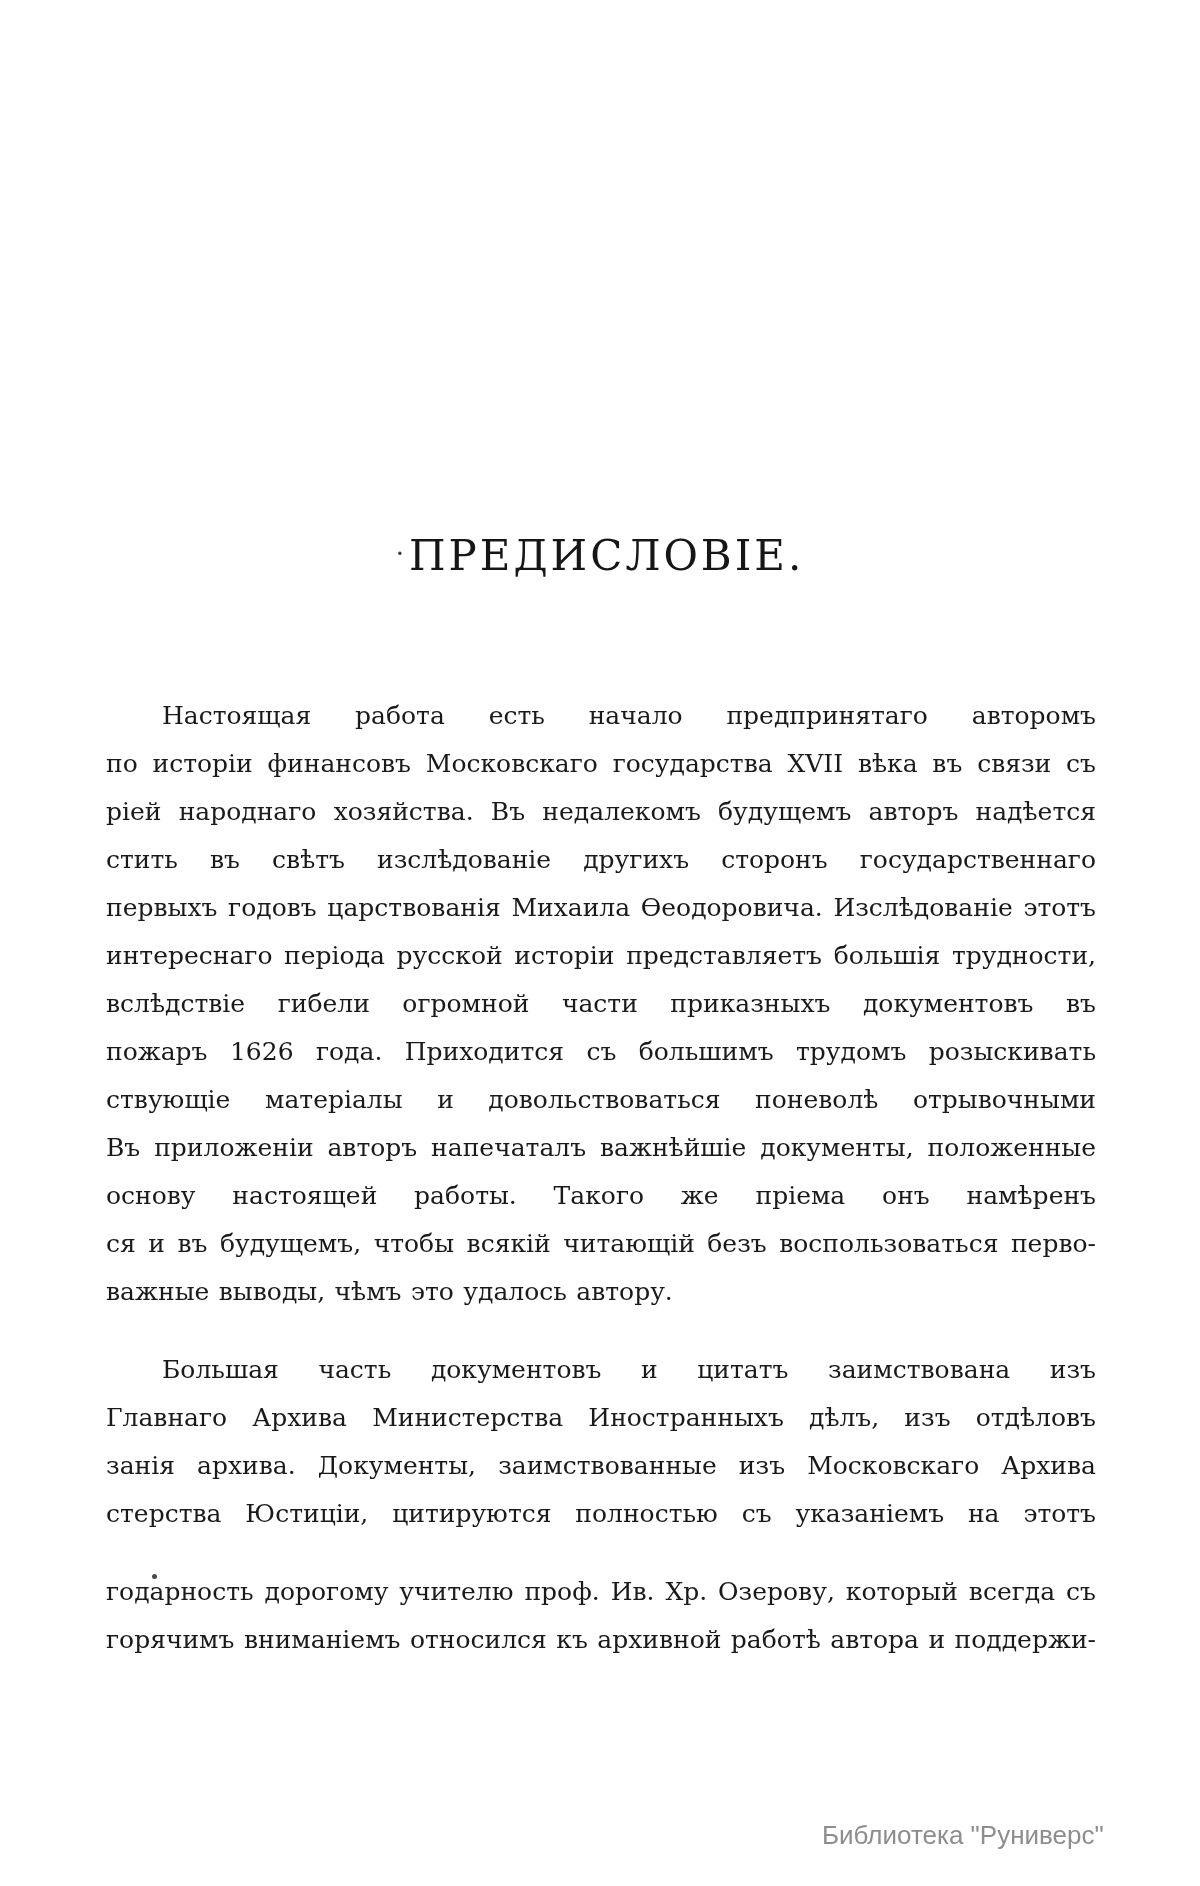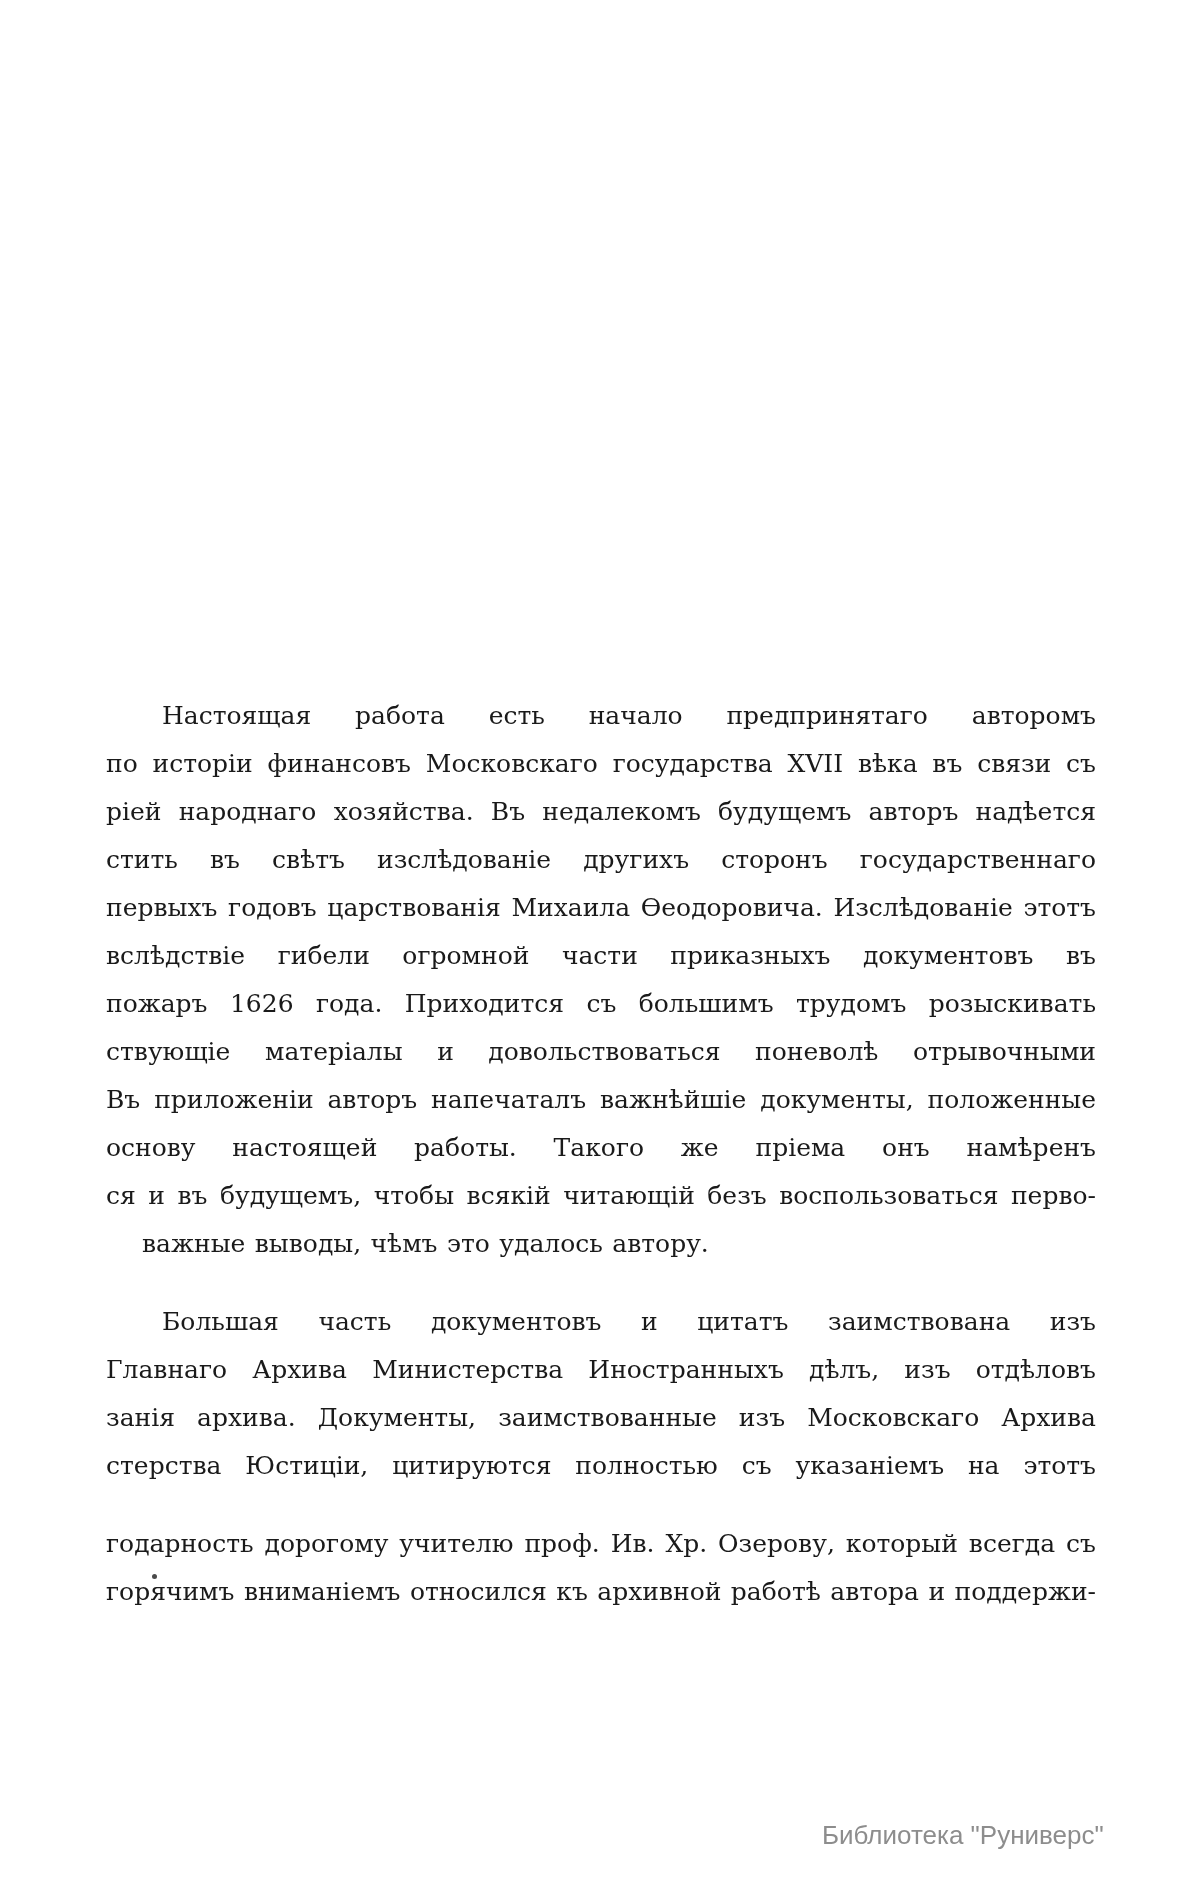--- a/index.html
+++ b/index.html
@@ -44,21 +44,21 @@
   }
   .para { margin: 0; }
   .para + .para { margin-top: 30px; }
   .line {
     text-align: justify;
     text-align-last: justify;
     height: 48px;
     overflow: hidden;
   }
   .line.first { text-indent: 56px; }
-  .line.short-last { text-align-last: left; margin-left: 36px; }
+  .line.short-last { text-align-last: left; }
   .watermark {
     position: absolute;
     left: 822px; top: 1820px;
     font-family: "Liberation Sans", "DejaVu Sans", sans-serif;
     font-size: 26px;
     color: #8d8d8d;
     white-space: nowrap;
   }
   .ink-speck-2 {
     position: absolute;
@@ -67,29 +67,33 @@
     border-radius: 50%;
     background: #2a2a2a;
     opacity: 0.85;
   }
 </style>
 </head>
 <body>
 
 <div class="page">
 
+  <div class="title-wrap">
+    <span class="title-prefix">·</span><span class="title-text">ПРЕДИСЛОВІЕ.</span>
+  </div>
 
   <div class="text-block">
 
     <div class="para">
       <div class="line first">Настоящая работа есть начало предпринятаго авторомъ изслѣдованія</div>
       <div class="line">по исторіи финансовъ Московскаго государства XVII вѣка въ связи съ исто-</div>
       <div class="line">ріей народнаго хозяйства. Въ недалекомъ будущемъ авторъ надѣется выпу-</div>
       <div class="line">стить въ свѣтъ изслѣдованіе другихъ сторонъ государственнаго хозяйства</div>
       <div class="line">первыхъ годовъ царствованія Михаила Ѳеодоровича. Изслѣдованіе этотъ</div>
+      <div class="line">интереснаго періода русской исторіи представляетъ большія трудности,</div>
       <div class="line">вслѣдствіе гибели огромной части приказныхъ документовъ въ московскій</div>
       <div class="line">пожаръ 1626 года. Приходится съ большимъ трудомъ розыскивать соотвѣт-</div>
       <div class="line">ствующіе матеріалы и довольствоваться поневолѣ отрывочными данными.</div>
       <div class="line">Въ приложеніи авторъ напечаталъ важнѣйшіе документы, положенные въ</div>
       <div class="line">основу настоящей работы. Такого же пріема онъ намѣренъ придерживать-</div>
       <div class="line">ся и въ будущемъ, чтобы всякій читающій безъ воспользоваться перво-</div>
       <div class="line short-last">важные выводы, чѣмъ это удалось автору.</div>
     </div>
 
     <div class="para">

